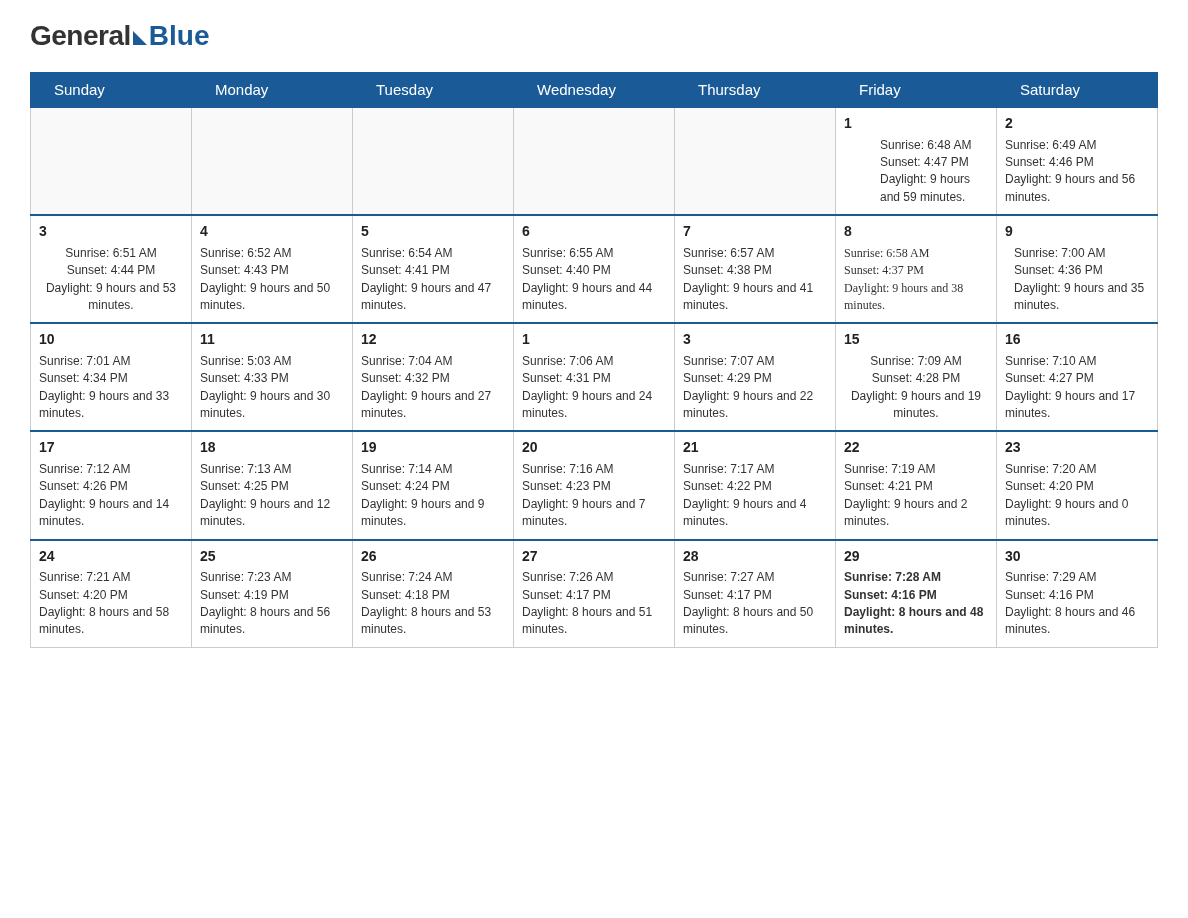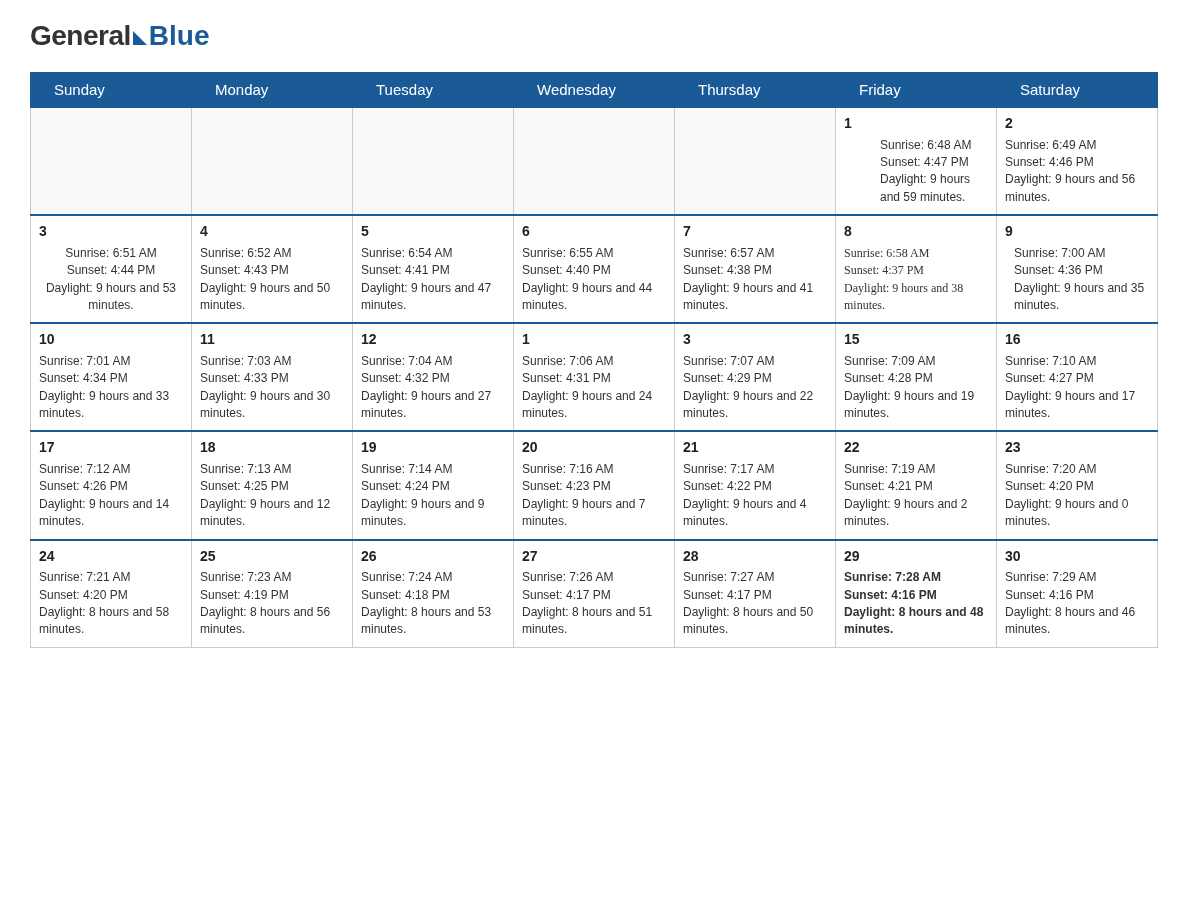--- a/index.html
+++ b/index.html
@@ -196,21 +196,21 @@
       </tr>
       <tr class="week-row">
         <td>
           <span class="day-num">10</span>
           <div class="day-info" style="white-space: pre-line;">Sunrise: 7:01 AM
 Sunset: 4:34 PM
 Daylight: 9 hours and 33 minutes.</div>
         </td>
         <td>
           <span class="day-num">11</span>
-          <div class="day-info" style="white-space: pre-line;">Sunrise: 7:03 AM
+          <div class="day-info" style="white-space: pre-line;">Sunrise: 5:03 AM
 Sunset: 4:33 PM
 Daylight: 9 hours and 30 minutes.</div>
         </td>
         <td>
           <span class="day-num">12</span>
           <div class="day-info" style="white-space: pre-line;">Sunrise: 7:04 AM
 Sunset: 4:32 PM
 Daylight: 9 hours and 27 minutes.</div>
         </td>
         <td>
@@ -220,21 +220,21 @@
 Daylight: 9 hours and 24 minutes.</div>
         </td>
         <td>
           <span class="day-num">3</span>
           <div class="day-info" style="white-space: pre-line;">Sunrise: 7:07 AM
 Sunset: 4:29 PM
 Daylight: 9 hours and 22 minutes.</div>
         </td>
         <td>
           <span class="day-num">15</span>
-          <div class="day-info" style="white-space: pre-line;">Sunrise: 7:09 AM
+          <div class="day-info" style="white-space: pre-line; text-align: center;">Sunrise: 7:09 AM
 Sunset: 4:28 PM
 Daylight: 9 hours and 19 minutes.</div>
         </td>
         <td>
           <span class="day-num">16</span>
           <div class="day-info" style="white-space: pre-line;">Sunrise: 7:10 AM
 Sunset: 4:27 PM
 Daylight: 9 hours and 17 minutes.</div>
         </td>
       </tr>

